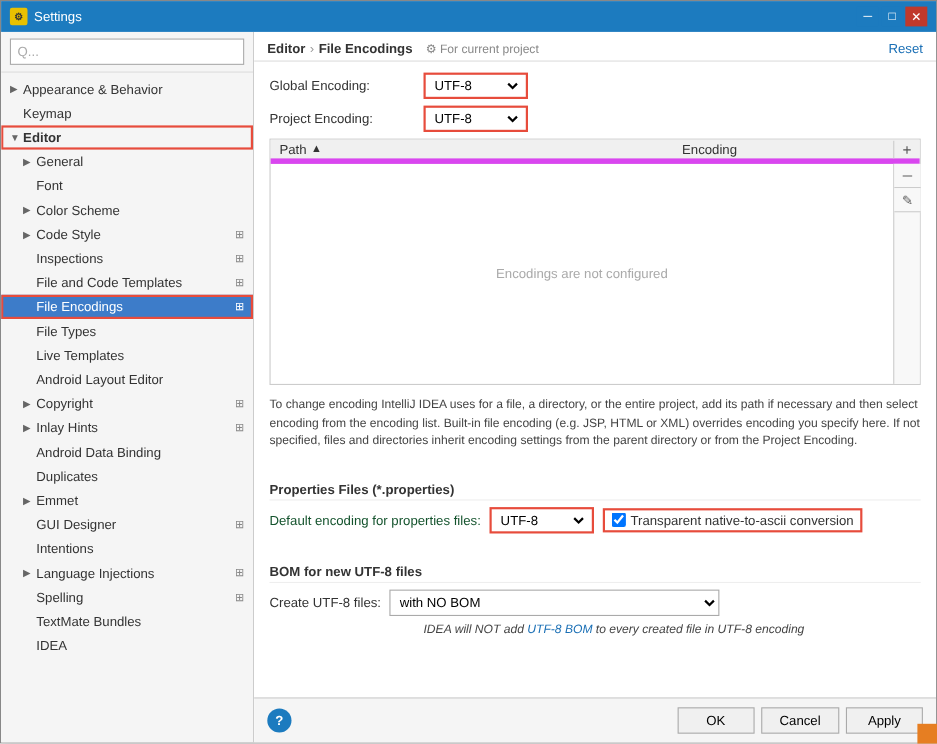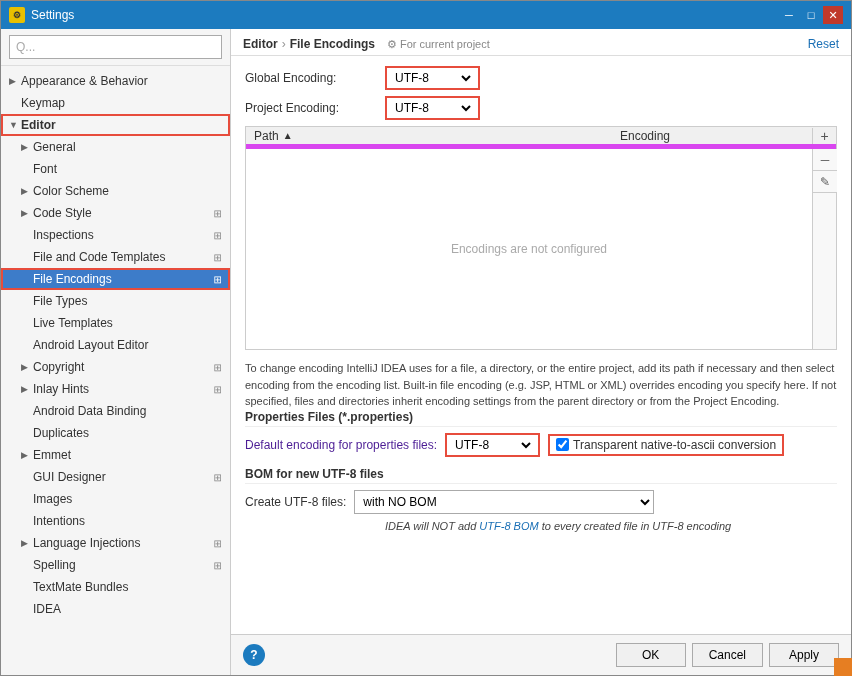--- a/index.html
+++ b/index.html
@@ -222,33 +222,33 @@
       margin-top: 10px;
       font-size: 11px;
       color: #444;
       line-height: 1.5;
     }
 
     .section-title {
       font-size: 12px;
       font-weight: bold;
       color: #333;
-      margin-top: 0;
+      margin-top: 28px;
       margin-bottom: 6px;
       border-bottom: 1px solid #eee;
       padding-bottom: 2px;
     }
 
     .props-row {
       display: flex;
       align-items: center;
       margin-bottom: 6px;
       gap: 8px;
     }
-    .props-label { font-size: 12px; color: #4c1d95; }
+    .props-label { font-size: 12px; color: #14532d; }
     .props-select {
       border: 2px solid #e74c3c;
       background: #fff;
       font-size: 12px;
       cursor: pointer;
       padding: 2px 4px;
     }
     .props-select select {
       border: none;
       background: transparent;
@@ -452,25 +452,20 @@
           <span class="nav-label">Emmet</span>
         </div>
 
         <div class="nav-item">
           <span class="indent" style="width:12px"></span>
           <span class="arrow"></span>
           <span class="nav-label">GUI Designer</span>
           <span class="nav-icon">⊞</span>
         </div>
 
-        <div class="nav-item">
-          <span class="indent" style="width:12px"></span>
-          <span class="arrow"></span>
-          <span class="nav-label">Images</span>
-        </div>
 
         <div class="nav-item">
           <span class="indent" style="width:12px"></span>
           <span class="arrow"></span>
           <span class="nav-label">Intentions</span>
         </div>
 
         <div class="nav-item">
           <span class="indent" style="width:12px"></span>
           <span class="arrow">▶</span>

